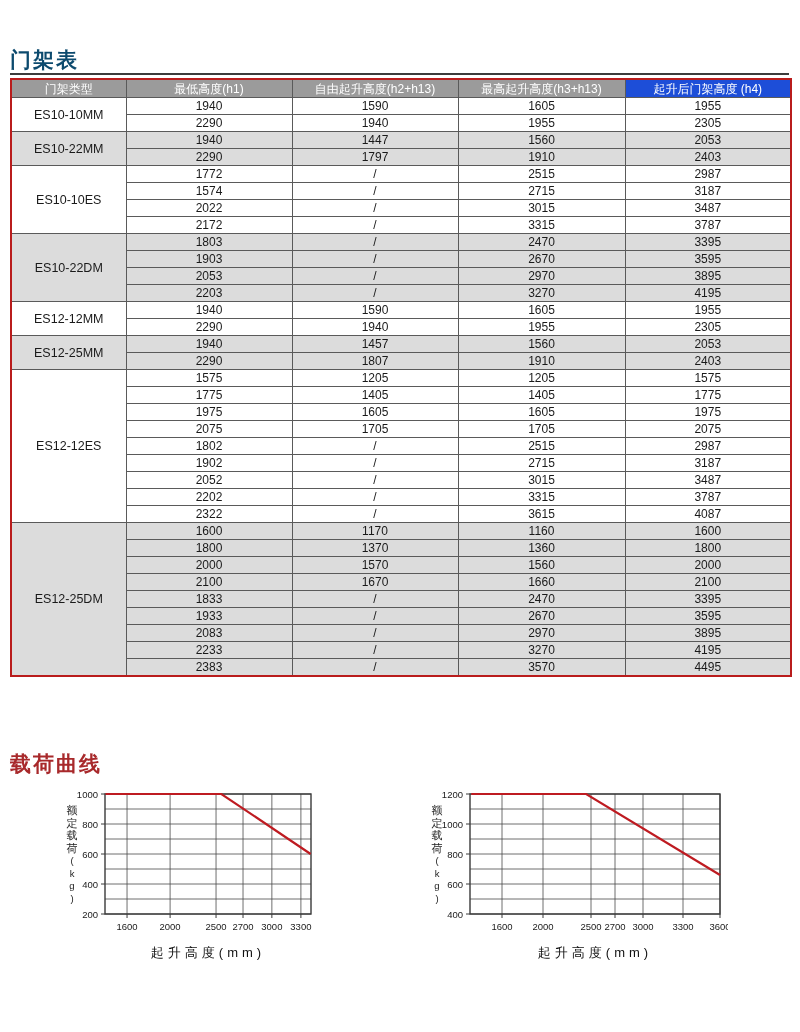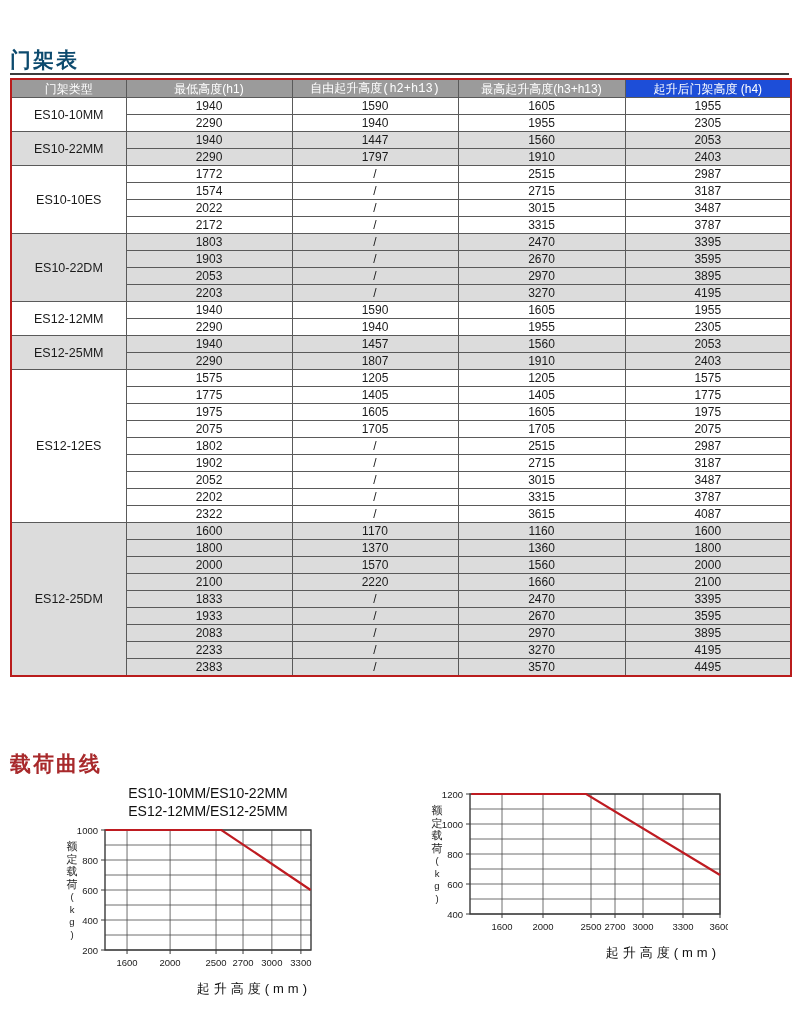--- a/index.html
+++ b/index.html
@@ -22,21 +22,21 @@
   table.mast tr.shaded td { background:#dcdcdc; }
   table.mast td.model { font-size:12.5px; }
 
   .chart { position:absolute; }
   #chart1 { left:59px;  top:784px; }
   #chart2 { left:424px; top:784px; }
   .chart-titles { font-size:14px; color:#111; text-align:center; line-height:18px; font-weight:normal; }
   #chart1 .chart-titles { margin-left:46px; width:206px; }
   #chart2 .chart-titles { margin-left:46px; width:250px; }
   .chart svg { display:block; margin-top:2px; }
-  .chart-xlabel { font-size:13px; color:#111; text-align:right; letter-spacing:4px; margin-top:8px; }
+  .chart-xlabel { font-size:13px; color:#111; text-align:center; letter-spacing:4px; margin-top:8px; }
   #chart1 .chart-xlabel { margin-left:46px; width:206px; }
   #chart2 .chart-xlabel { margin-left:46px; width:250px; }
 </style>
 </head>
 <body>
 
 <div class="page">
 
   <h1 class="sec-title" id="title1" style="color: #0c4a6e;">门架表</h1>
 
@@ -47,21 +47,21 @@
       <col style="width:115px">
         <col style="width:166px">
         <col style="width:166px">
       <col style="width:167px">
         <col style="width:166px">
     </colgroup>
     <thead>
       <tr>
         <th style="background: rgb(155, 155, 155);">门架类型</th>
         <th style="background: rgb(155, 155, 155);">最低高度(h1)</th>
-        <th style="background: rgb(155, 155, 155); font-family: Liberation Mono, monospace;">自由起升高度(h2+h13)</th>
+        <th style="background: rgb(155, 155, 155);">自由起升高度(h2+h13)</th>
         <th style="background: rgb(155, 155, 155);">最高起升高度(h3+h13)</th>
         <th style="background: #1d4ed8; text-align: center;">起升后门架高度 (h4)</th>
       </tr>
     </thead>
     <tbody>
         <tr>
           <td rowspan="2" class="model">ES10-10MM</td>
           <td>1940</td>
           <td>1590</td>
           <td>1605</td>
@@ -231,21 +231,21 @@
           <td>1800</td>
         </tr>
         <tr class="shaded">
           <td>2000</td>
           <td>1570</td>
           <td>1560</td>
           <td>2000</td>
         </tr>
         <tr class="shaded">
           <td>2100</td>
-          <td>2220</td>
+          <td>1670</td>
           <td>1660</td>
           <td>2100</td>
         </tr>
         <tr class="shaded">
           <td>1833</td>
           <td>/</td>
           <td>2470</td>
           <td>3395</td>
         </tr>
         <tr class="shaded">
@@ -271,24 +271,20 @@
           <td>/</td>
           <td>3570</td>
           <td>4495</td>
         </tr>
       </tbody>
   </table>
 
   <h1 class="sec-title" id="title2" style="color: rgb(168, 41, 43);">载荷曲线</h1>
 
   <div class="chart" id="chart1">
-    <div class="chart-titles">
-      <div>ES10-10MM/ES10-22MM</div>
-      <div>ES12-12MM/ES12-25MM</div>
-    </div>
     <svg width="260" height="150">
         <line x1="46" y1="128" x2="252" y2="128" stroke="#4a4a4a" stroke-width="0.8"></line>
         <line x1="46" y1="113" x2="252" y2="113" stroke="#4a4a4a" stroke-width="0.8"></line>
         <line x1="46" y1="98" x2="252" y2="98" stroke="#4a4a4a" stroke-width="0.8"></line>
         <line x1="46" y1="83" x2="252" y2="83" stroke="#4a4a4a" stroke-width="0.8"></line>
         <line x1="46" y1="68" x2="252" y2="68" stroke="#4a4a4a" stroke-width="0.8"></line>
         <line x1="46" y1="53" x2="252" y2="53" stroke="#4a4a4a" stroke-width="0.8"></line>
         <line x1="46" y1="38" x2="252" y2="38" stroke="#4a4a4a" stroke-width="0.8"></line>
         <line x1="46" y1="23" x2="252" y2="23" stroke="#4a4a4a" stroke-width="0.8"></line>
         <line x1="46" y1="8" x2="252" y2="8" stroke="#4a4a4a" stroke-width="0.8"></line>

